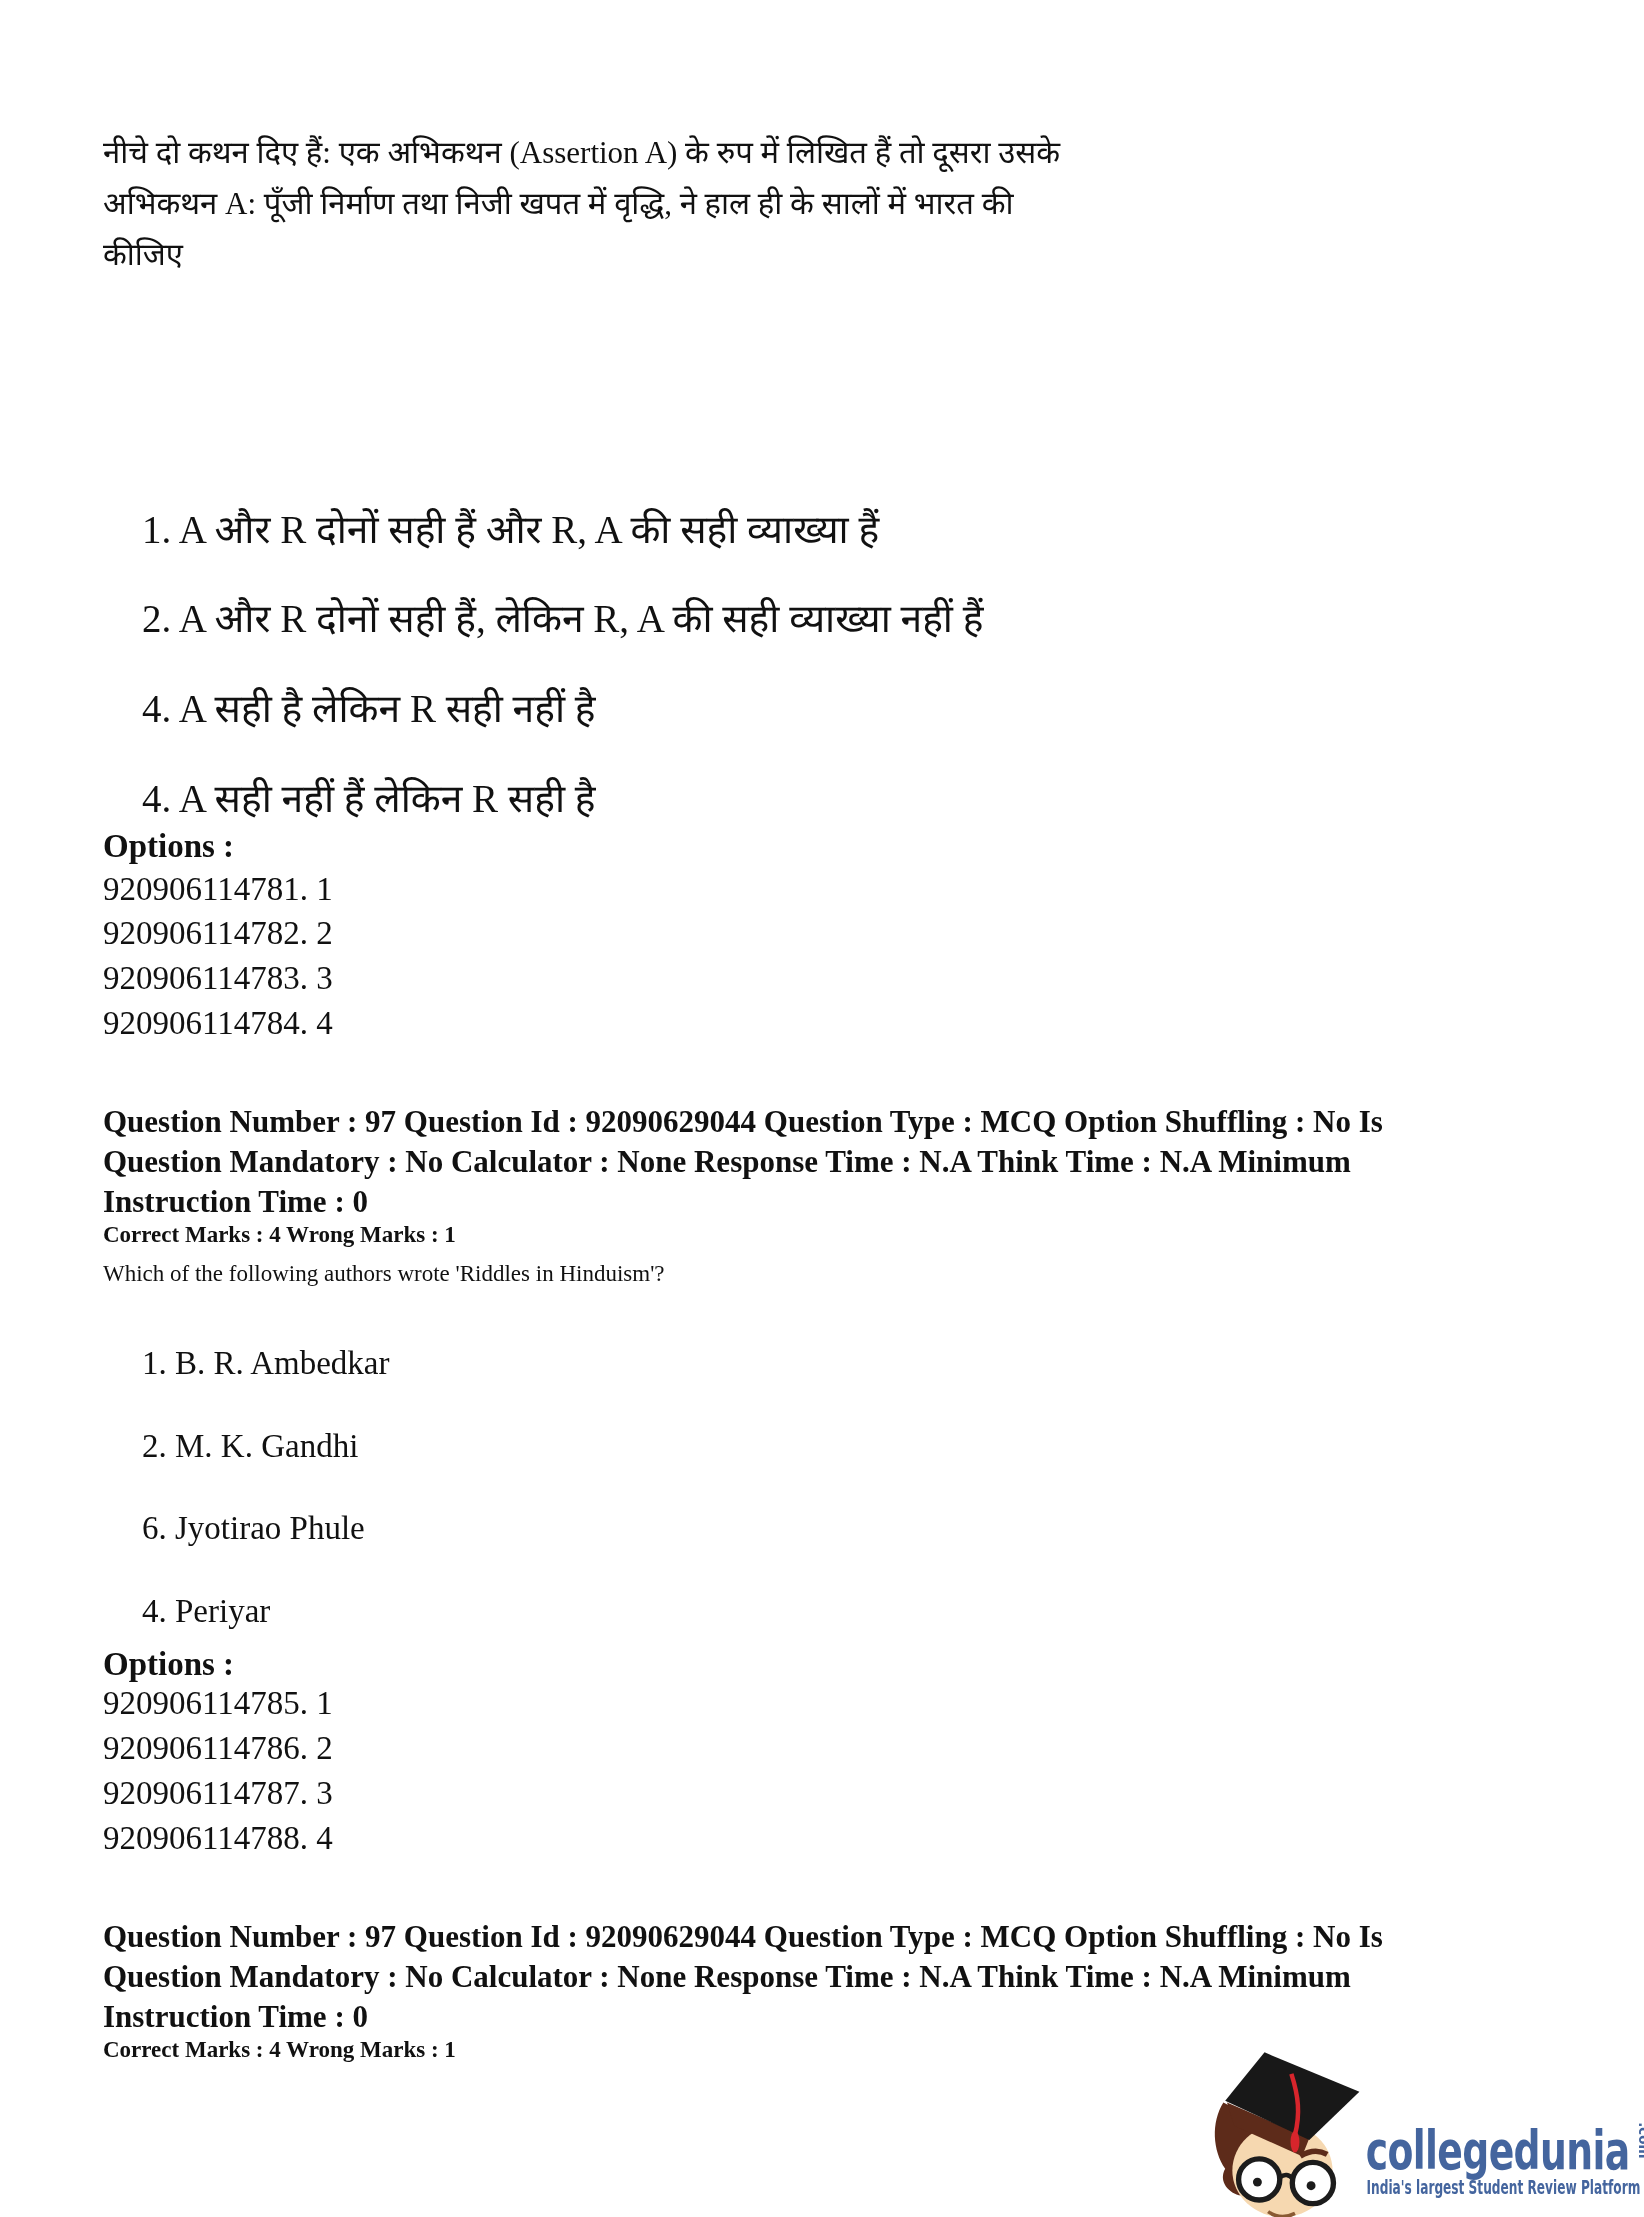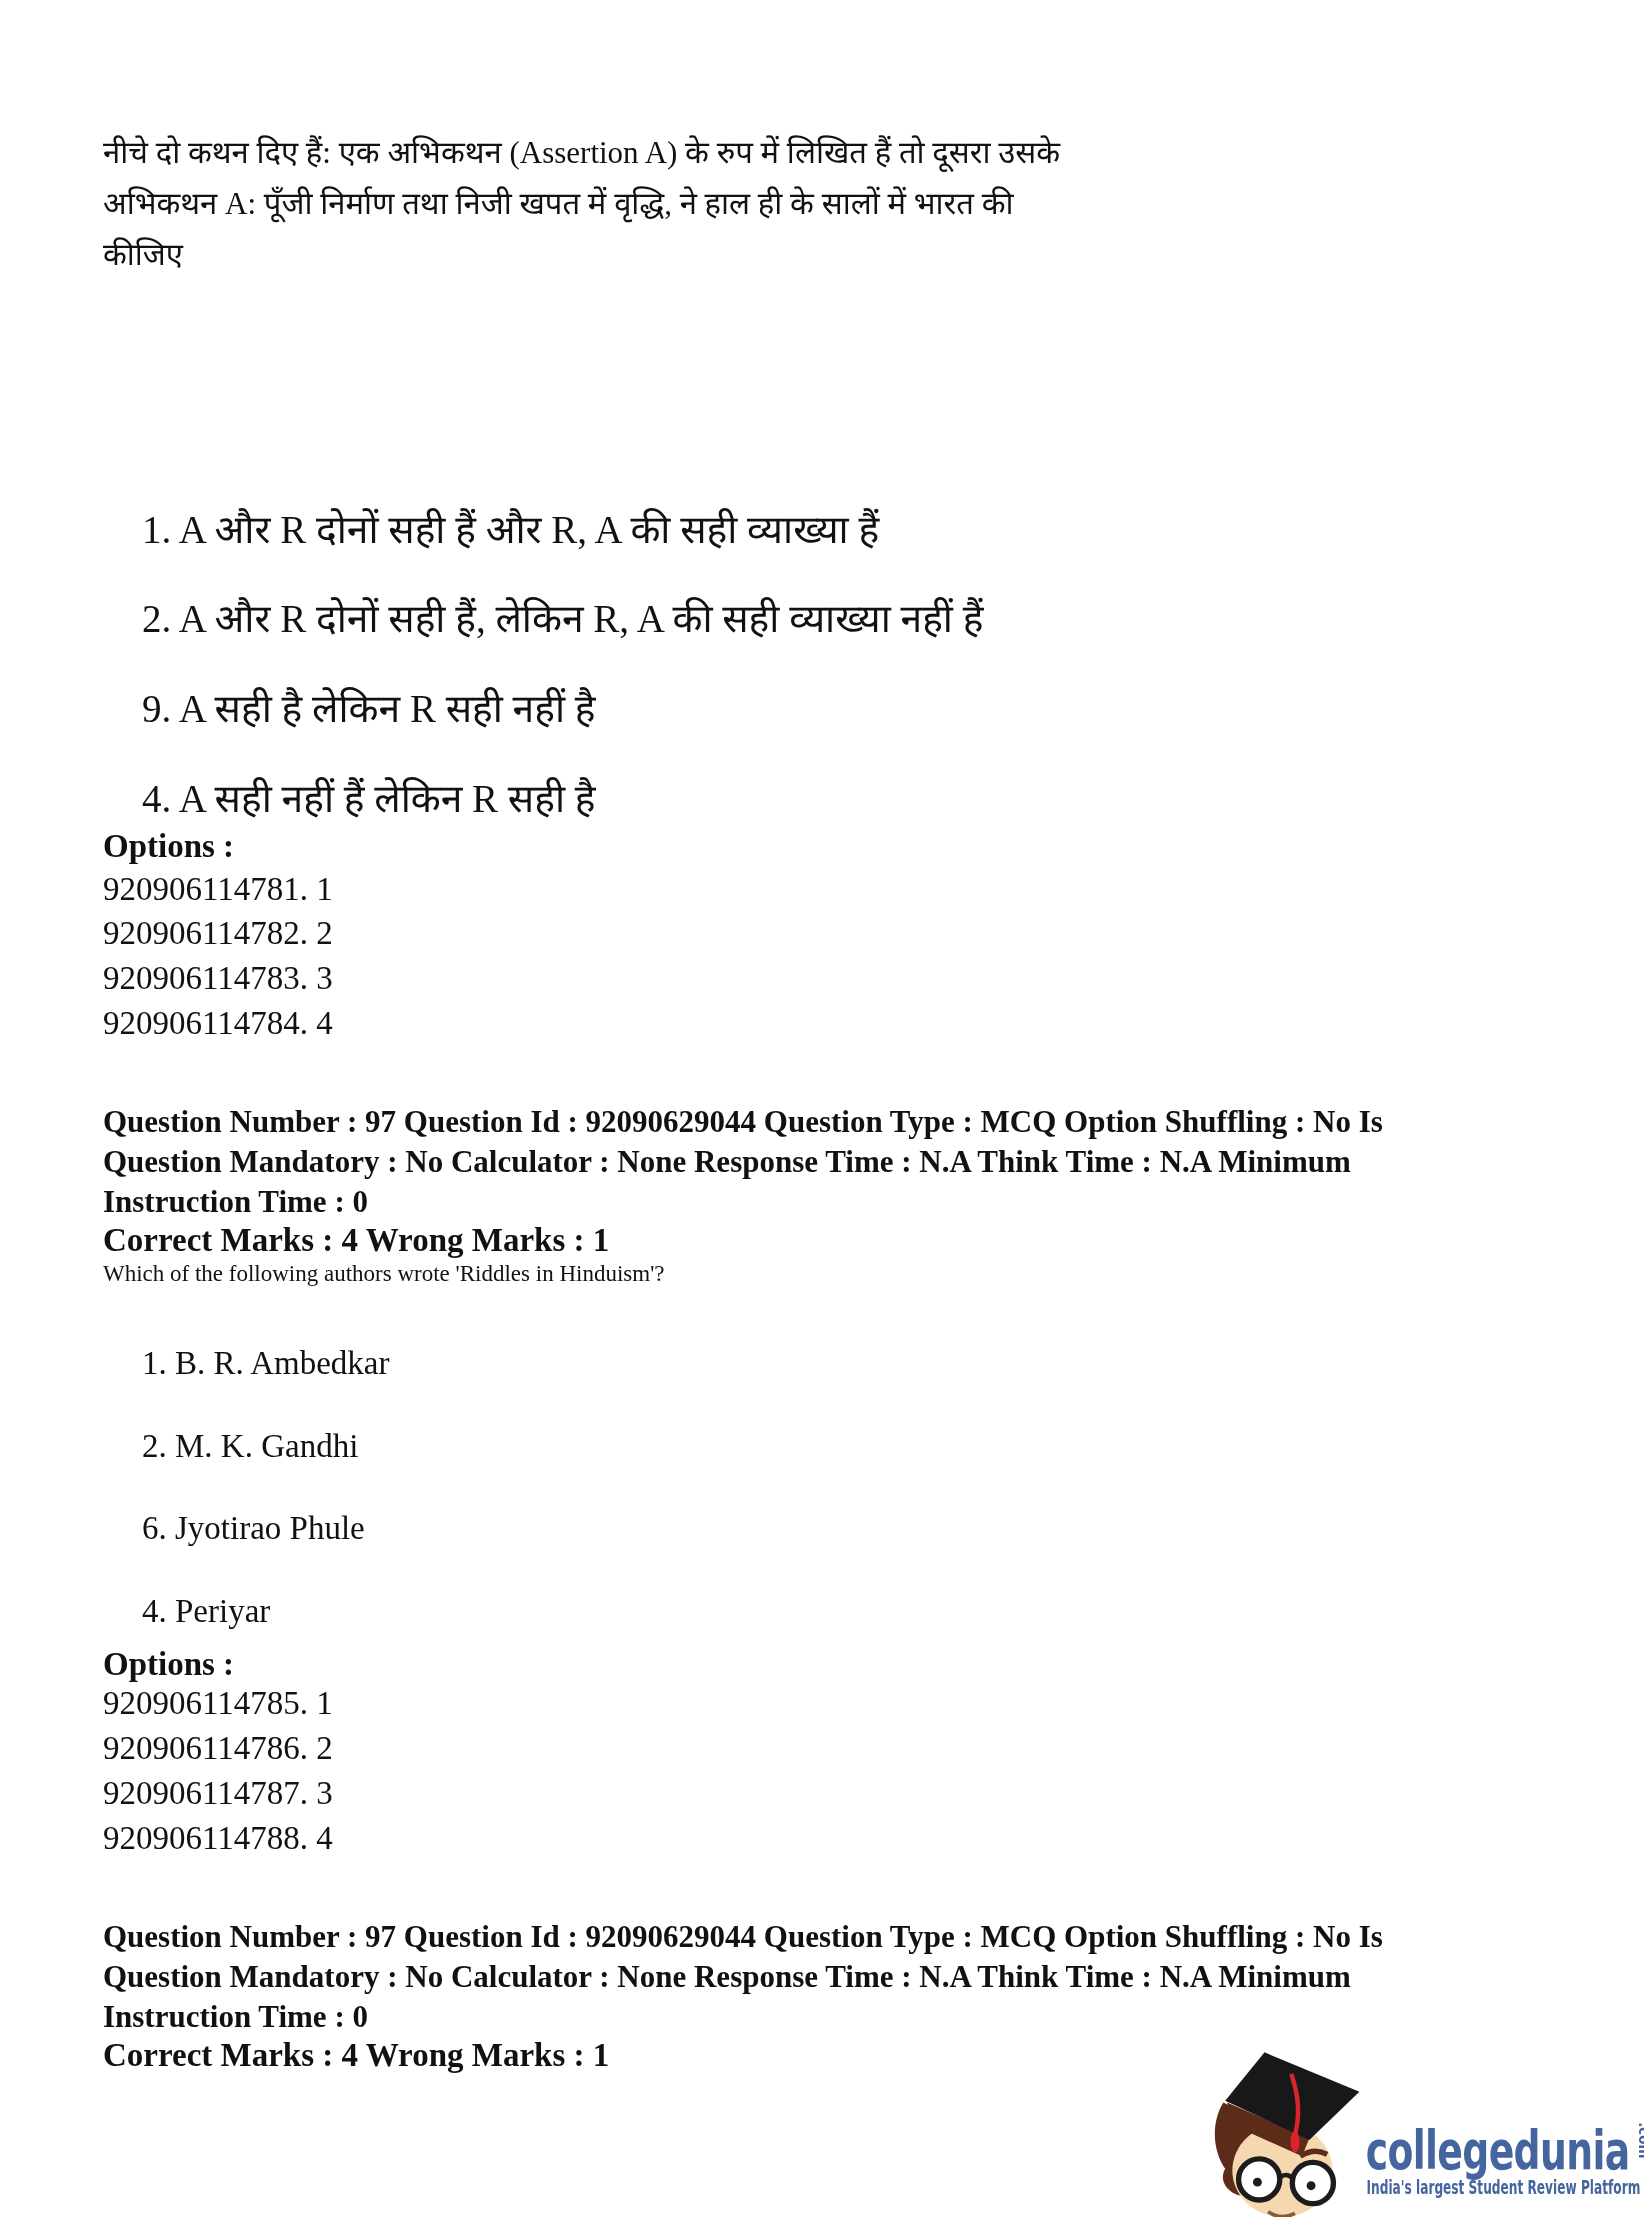--- a/index.html
+++ b/index.html
@@ -7,39 +7,39 @@
     width:1644px;height:2217px;position:relative;overflow:hidden;
     background:#ffffff;color:#111111;
     font-family:"Liberation Serif","DejaVu Serif",serif;
   }
   .abs{position:absolute}
   .hindi{font-size:31px;line-height:51px;white-space:nowrap}
   .choice-hi{font-size:39px;line-height:45px;white-space:nowrap}
   .opt-label{font-size:33px;font-weight:bold;white-space:nowrap}
   .id-row{font-size:33px;white-space:nowrap}
   .meta-line{font-size:31px;line-height:40px;font-weight:bold;white-space:nowrap}
-  .marks{font-size:33px;font-weight:bold;white-space:nowrap}
+  .marks{font-size:23px;font-weight:bold;white-space:nowrap}
   .q-en{font-size:23px;white-space:nowrap}
   .choice-en{font-size:33px;line-height:40px;white-space:nowrap}
   svg text{font-family:"DejaVu Sans","Liberation Sans",sans-serif}
 </style>
 </head>
 <body>
 
 <main>
 
   <div class="abs" style="left:103px;top:127px">
     <div class="hindi">नीचे दो कथन दिए हैं: एक अभिकथन (Assertion A) के रुप में लिखित हैं तो दूसरा उसके</div>
     <div class="hindi">अभिकथन A: पूँजी निर्माण तथा निजी खपत में वृद्धि, ने हाल ही के सालों में भारत की</div>
     <div class="hindi">कीजिए</div>
   </div>
 
   <div class="abs choice-hi" style="left:142px;top:507px">1. A और R दोनों सही हैं और R, A की सही व्याख्या हैं</div>
   <div class="abs choice-hi" style="left:142px;top:596px">2. A और R दोनों सही हैं, लेकिन R, A की सही व्याख्या नहीं हैं</div>
-  <div class="abs choice-hi" style="left:142px;top:686px">9. A सही है लेकिन R सही नहीं है</div>
+  <div class="abs choice-hi" style="left:142px;top:686px">4. A सही है लेकिन R सही नहीं है</div>
   <div class="abs choice-hi" style="left:142px;top:776px">4. A सही नहीं हैं लेकिन R सही है</div>
 
   <div class="abs opt-label" style="left:103px;top:828px">Options :</div>
   <div class="abs id-row" style="left:103px;top:871px">920906114781. 1</div>
   <div class="abs id-row" style="left:103px;top:915px">920906114782. 2</div>
   <div class="abs id-row" style="left:103px;top:960px">920906114783. 3</div>
   <div class="abs id-row" style="left:103px;top:1005px">920906114784. 4</div>
 
   <div class="abs" style="left:103px;top:1102px">
     <div class="meta-line">Question Number : 97 Question Id : 92090629044 Question Type : MCQ Option Shuffling : No Is</div>

